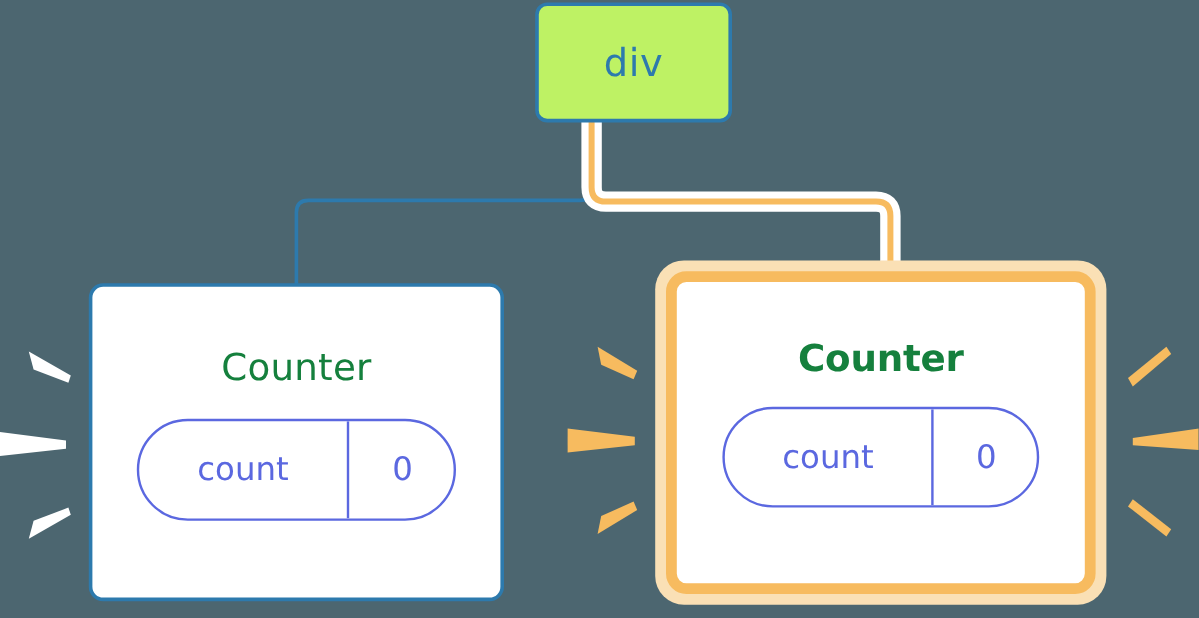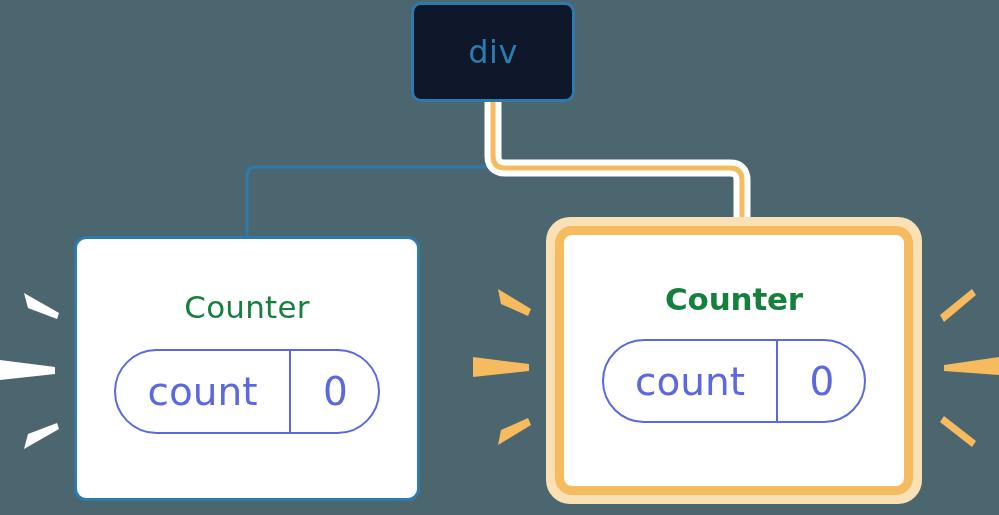--- a/index.html
+++ b/index.html
@@ -25,23 +25,24 @@
     left: 0;
     top: 0;
     width: 999px;
     height: 515px;
   }
   #connectors { z-index: 1; }
   #bursts { z-index: 4; }
 
   .node {
     position: absolute;
-    background: #0f172a;
+    background: #bef264;
     box-sizing: border-box;
     z-index: 3;
+    margin-left: 35px;
   }
 
   
   #node-div {
     left: 411px;
     top: 2px;
     width: 164px;
     height: 100px;
     border: 3px solid #2d7aad;
     border-radius: 10px;
@@ -123,21 +124,21 @@
     border-radius: 999px;
     background: #ffffff;
     box-sizing: border-box;
     overflow: hidden;
   }
   .pill-key, .pill-val {
     display: flex;
     align-items: center;
     justify-content: center;
     color: #5b68e0;
-    font-size: 39px;
+    font-size: 27px;
     line-height: 1;
   }
   .pill-key { flex: 0 0 auto; }
   .pill-val {
     flex: 0 0 auto;
     border-left: 2px solid #5b68e0;
   }
 
   #pill-left {
     margin-top: 26px;

